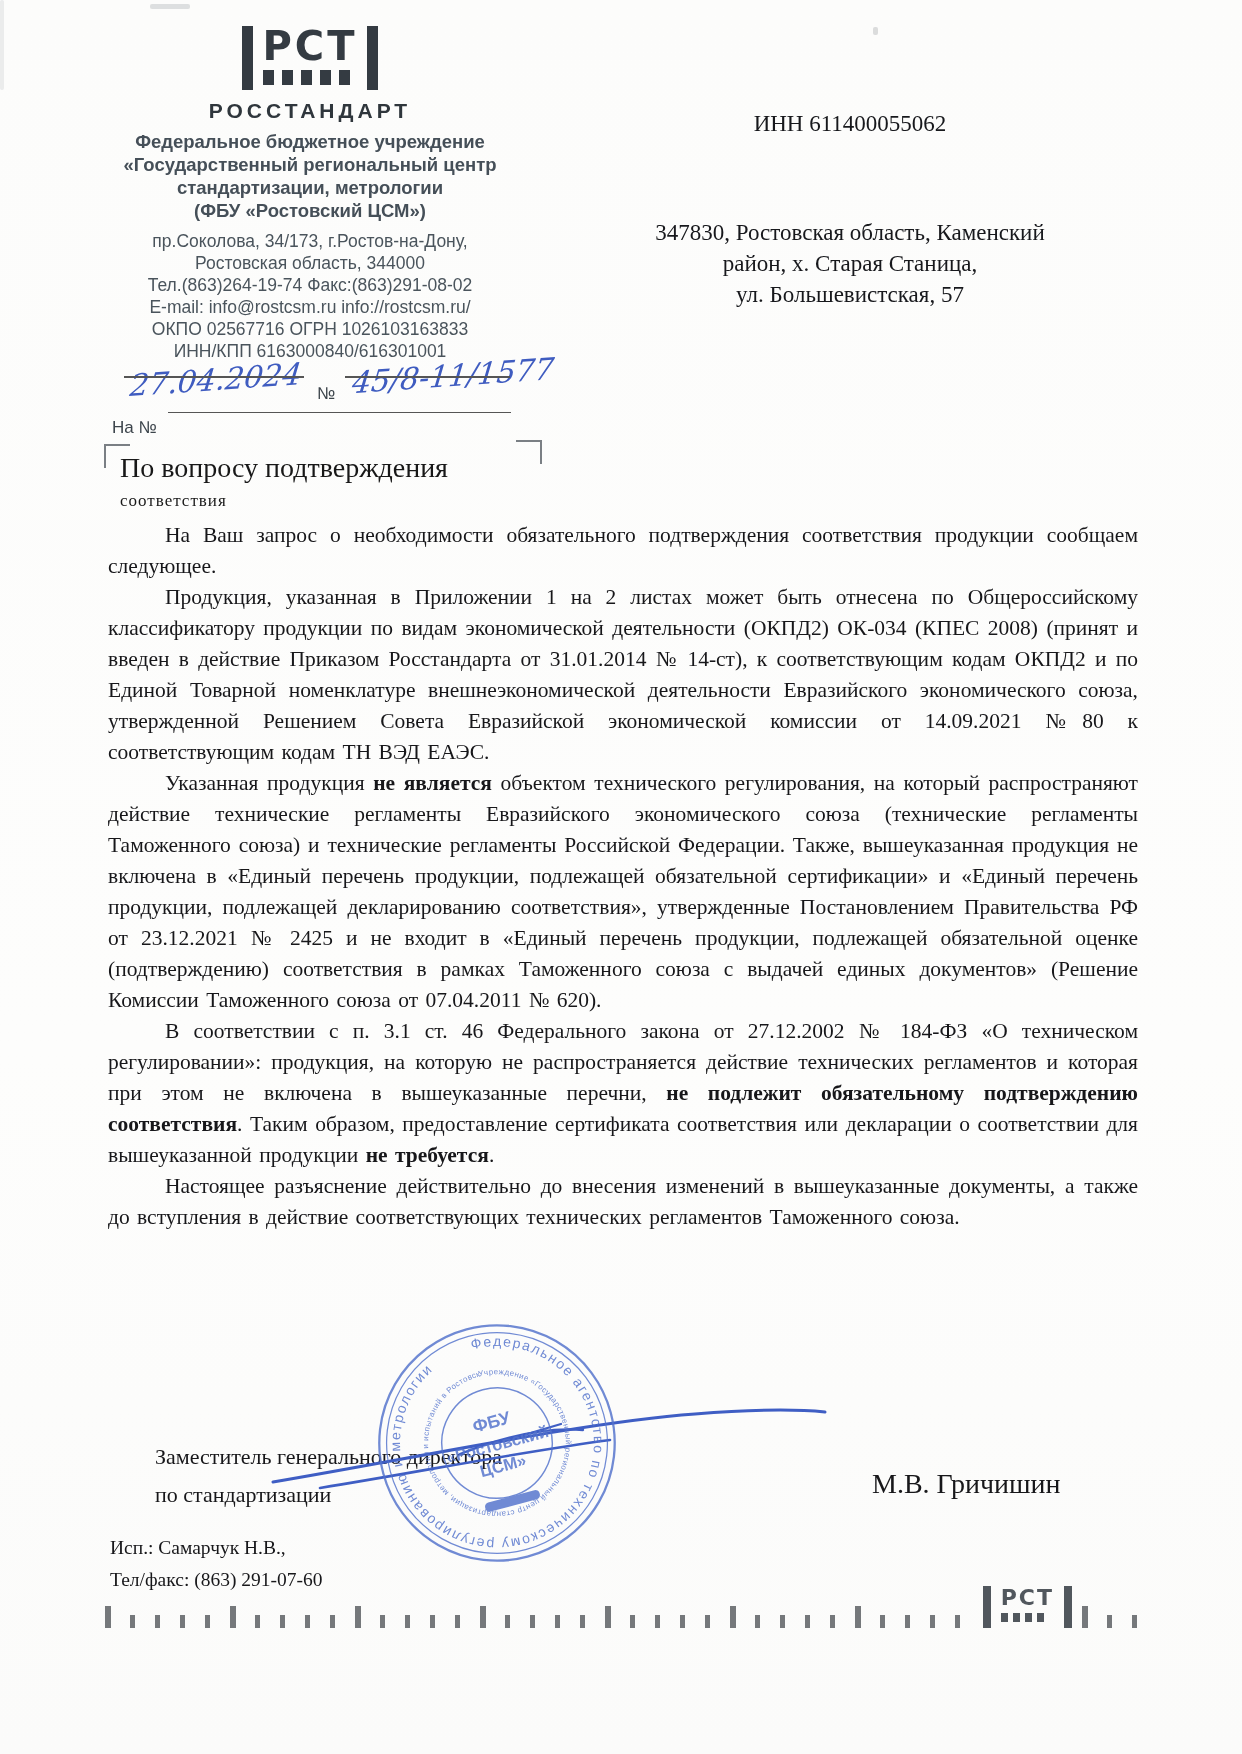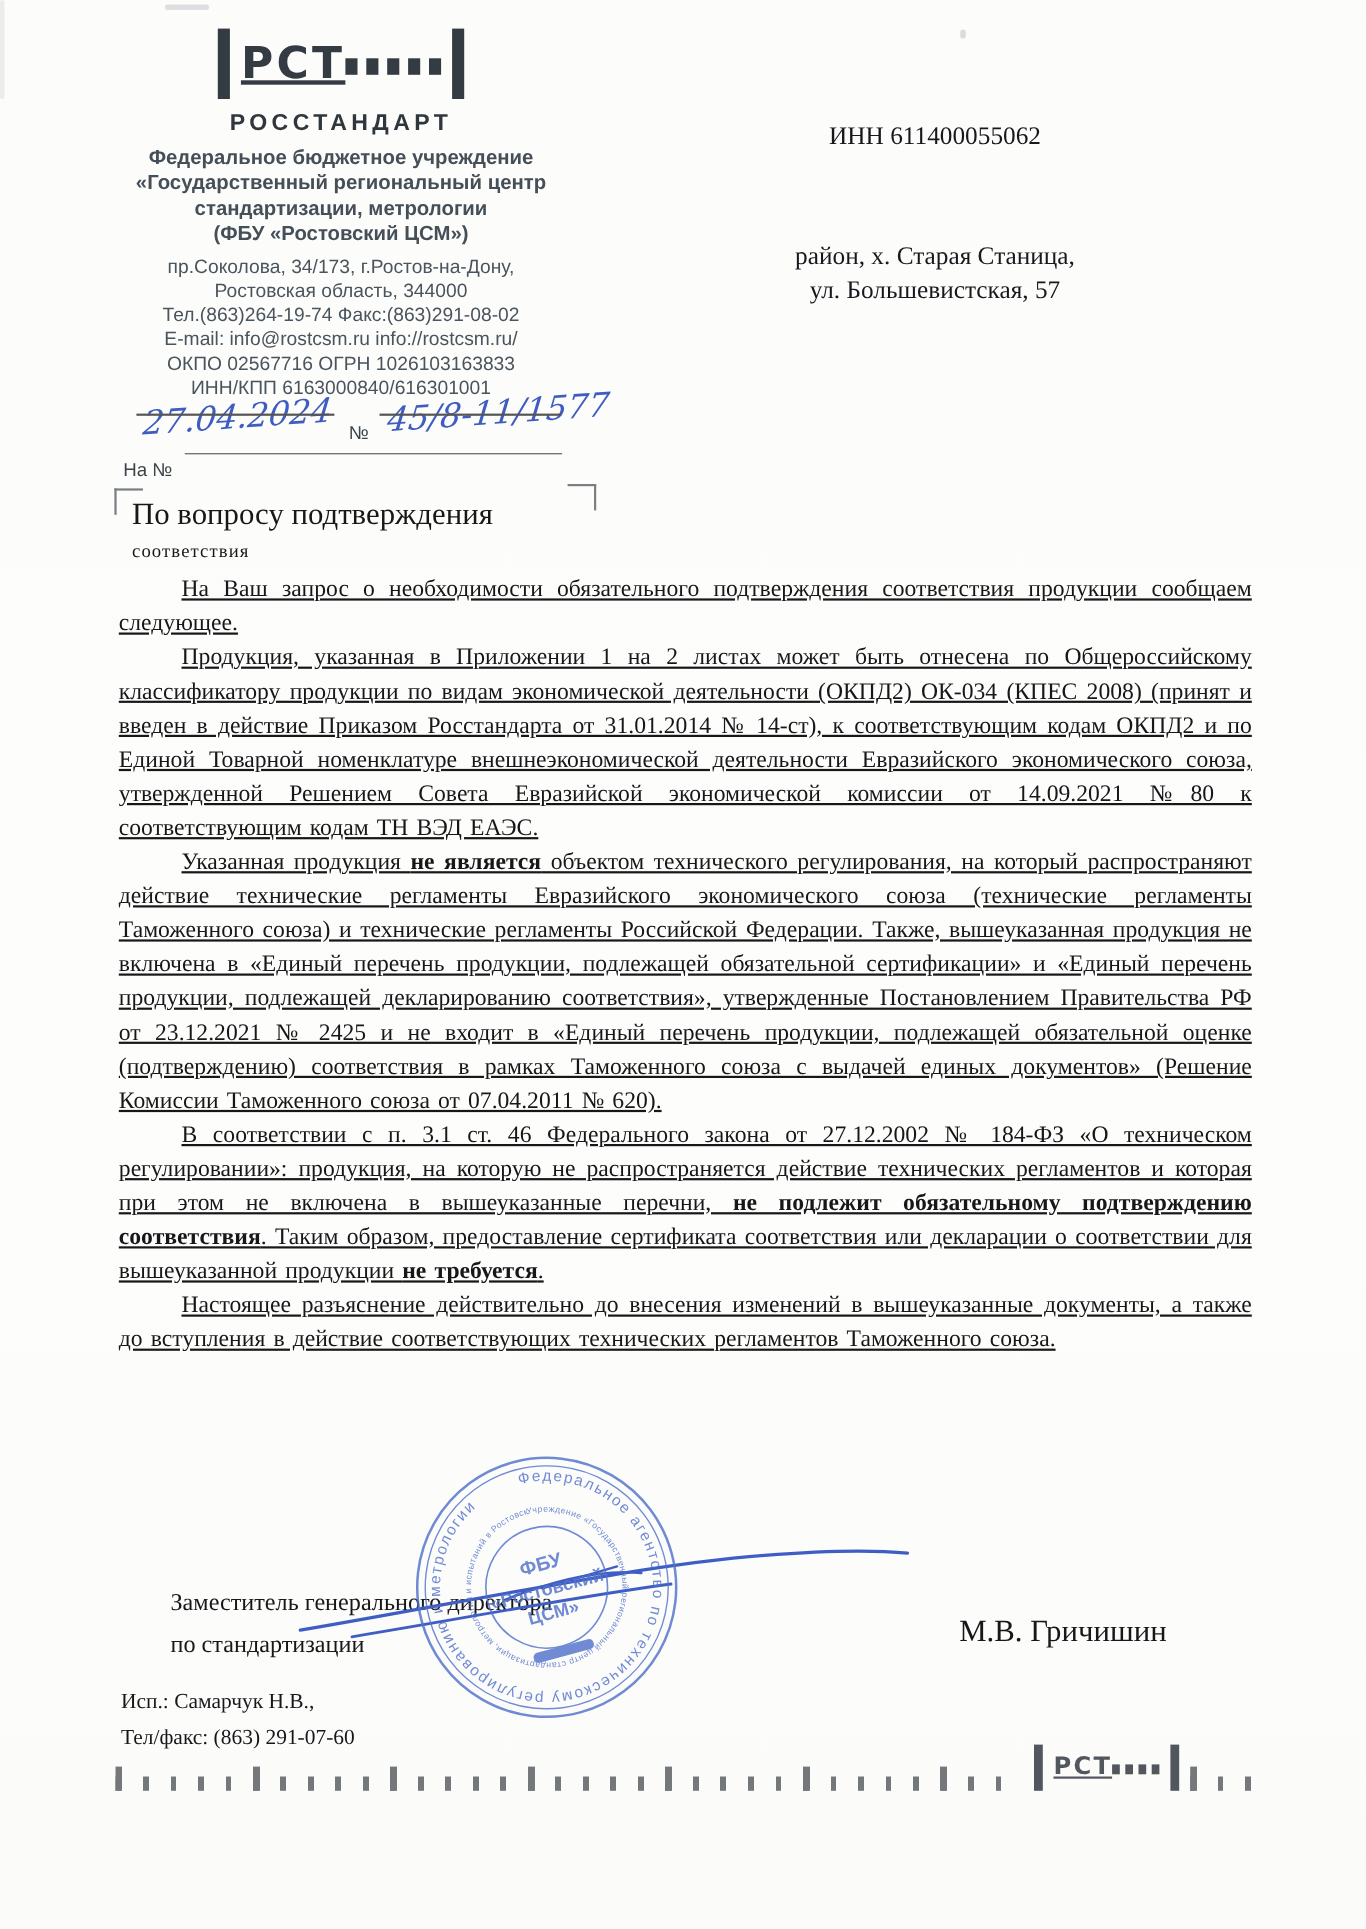--- a/index.html
+++ b/index.html
@@ -7,21 +7,21 @@
     position:relative;width:1242px;height:1754px;margin:0 auto;
     background:linear-gradient(180deg,#fcfcfb 0%,#fdfdfc 60%,#fbfbfa 100%);
     overflow:hidden;
     font-family:"Liberation Serif",serif;color:#1d1d1f;
   }
   
   .letterhead{position:absolute;left:95px;top:26px;width:430px;text-align:center;
     font-family:"Liberation Sans",sans-serif;color:#414b54;}
   .rst-logo{display:inline-flex;align-items:stretch;color:#343b42;}
   .rst-logo .side-bar{width:11px;background:#343b42;}
-  .rst-logo .mid{display:flex;flex-direction:row;align-items:center;padding:0 10px;text-decoration:underline;}
+  .rst-logo .mid{display:flex;flex-direction:column;padding:0 10px;}
   .rst-logo .letters{font-family:"DejaVu Sans",sans-serif;font-weight:bold;letter-spacing:3px;}
   .rst-logo .dashes{display:flex;gap:8px;margin-top:4px;}
   .rst-logo .dashes i{display:block;background:#343b42;}
   .logo-top{height:64px;}
   .logo-top .letters{font-size:40px;line-height:40px;}
   .logo-top .dashes i{width:11px;height:15px;}
   .brand{margin-top:5px;font-size:21px;font-weight:bold;letter-spacing:4px;color:#2f363c;}
   .org{margin-top:7px;font-size:18.5px;line-height:23px;font-weight:600;color:#454f58;}
   .contacts{margin-top:8px;font-size:17.5px;line-height:22px;color:#4a545c;}
   
@@ -37,21 +37,21 @@
   .subject{position:absolute;left:120px;top:452px;color:#181818;}
   .subject .l1{font-size:28px;}
   .subject .l2{font-size:17px;letter-spacing:1px;margin-top:7px;}
   
   .recipient{position:absolute;left:565px;top:108px;width:570px;text-align:center;
     font-size:23px;line-height:31px;color:#17181c;}
   .recipient .addr{margin-top:78px;}
   
   .body-text{position:absolute;left:108px;top:520px;width:1030px;
     font-size:21.5px;line-height:31px;text-align:justify;color:#17171a;word-spacing:2px;}
-  .body-text p{margin:0;text-indent:57px;text-decoration:underline;}
+  .body-text p{margin:0;text-indent:57px;}
   .body-text b{font-weight:bold;}
   
   .sig-position{position:absolute;left:155px;top:1438px;font-size:22px;line-height:38px;color:#17171a;}
   .sig-name{position:absolute;left:872px;top:1468px;font-size:28px;color:#17171a;}
   .executor{position:absolute;left:110px;top:1532px;font-size:19.5px;line-height:32px;color:#17171a;}
   .stamp{position:absolute;left:372px;top:1318px;width:250px;height:250px;opacity:.82;}
   .stamp text{font-family:"Liberation Sans",sans-serif;}
   .sign-svg{position:absolute;left:265px;top:1392px;width:575px;height:100px;}
   
   .footer{position:absolute;left:105px;top:1566px;width:1035px;height:62px;
@@ -126,20 +126,21 @@
   <div class="corner cl" style="left:104px;top:444px;"></div>
   <div class="corner cr" style="left:516px;top:440px;"></div>
   <div class="subject">
     <div class="l1">По вопросу подтверждения</div>
     <div class="l2">соответствия</div>
   </div>
 
   <div class="recipient">
     <div>ИНН 611400055062</div>
     <div class="addr">
+      <div>347830, Ростовская область, Каменский</div>
       <div>район, х. Старая Станица,</div>
       <div>ул. Большевистская, 57</div>
     </div>
   </div>
 
   <div class="body-text">
     <p><span>На Ваш запрос о необходимости обязательного подтверждения соответствия продукции сообщаем следующее.</span></p>
     <p><span>Продукция, указанная в Приложении 1 на 2 листах может быть отнесена по Общероссийскому классификатору продукции по видам экономической деятельности (ОКПД2) ОК-034 (КПЕС 2008) (принят и введен в действие Приказом Росстандарта от 31.01.2014 № 14-ст), к соответствующим кодам ОКПД2 и по Единой Товарной номенклатуре внешнеэкономической деятельности Евразийского экономического союза, утвержденной Решением Совета Евразийской экономической комиссии от 14.09.2021 №80 к соответствующим кодам ТН ВЭД ЕАЭС.</span></p>
     <p><span>Указанная продукция </span><b>не является</b><span> объектом технического регулирования, на который распространяют действие технические регламенты Евразийского экономического союза (технические регламенты Таможенного союза) и технические регламенты Российской Федерации. Также, вышеуказанная продукция не включена в «Единый перечень продукции, подлежащей обязательной сертификации» и «Единый перечень продукции, подлежащей декларированию соответствия», утвержденные Постановлением Правительства РФ от 23.12.2021 № 2425 и не входит в «Единый перечень продукции, подлежащей обязательной оценке (подтверждению) соответствия в рамках Таможенного союза с выдачей единых документов» (Решение Комиссии Таможенного союза от 07.04.2011 № 620).</span></p>
     <p><span>В соответствии с п. 3.1 ст. 46 Федерального закона от 27.12.2002 № 184-ФЗ «О техническом регулировании»: продукция, на которую не распространяется действие технических регламентов и которая при этом не включена в вышеуказанные перечни, </span><b>не подлежит обязательному подтверждению соответствия</b><span>. Таким образом, предоставление сертификата соответствия или декларации о соответствии для вышеуказанной продукции </span><b>не требуется</b><span>.</span></p>

